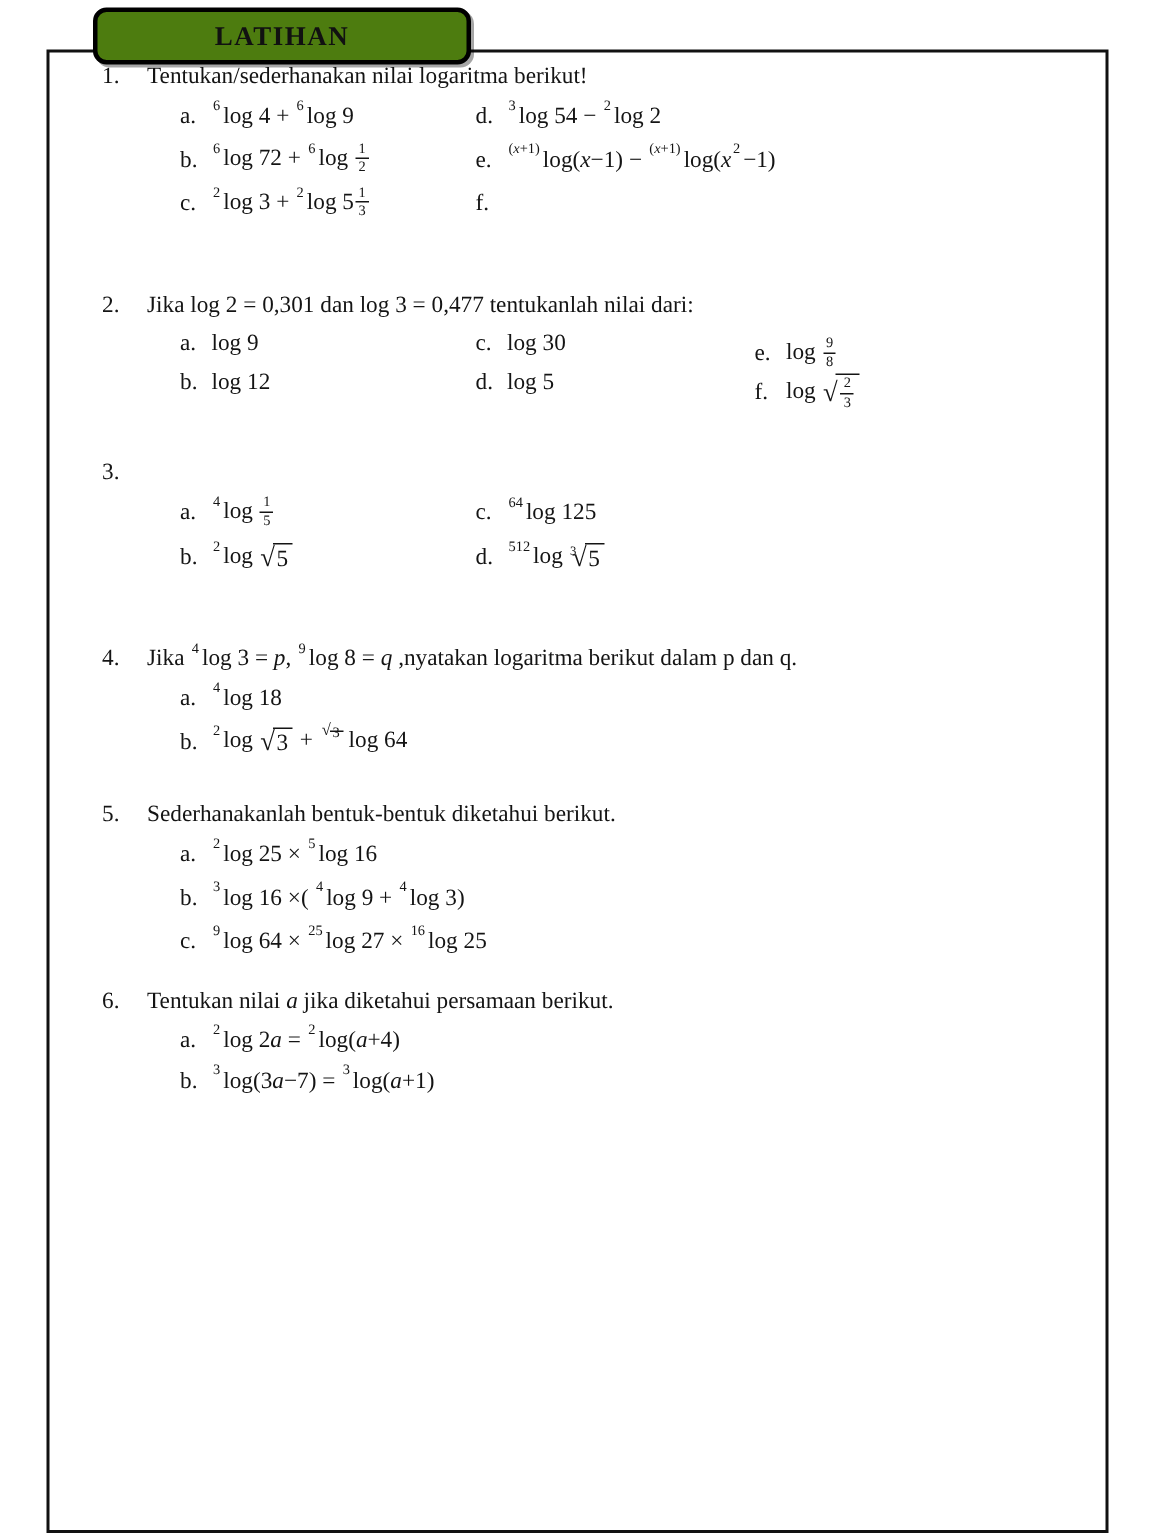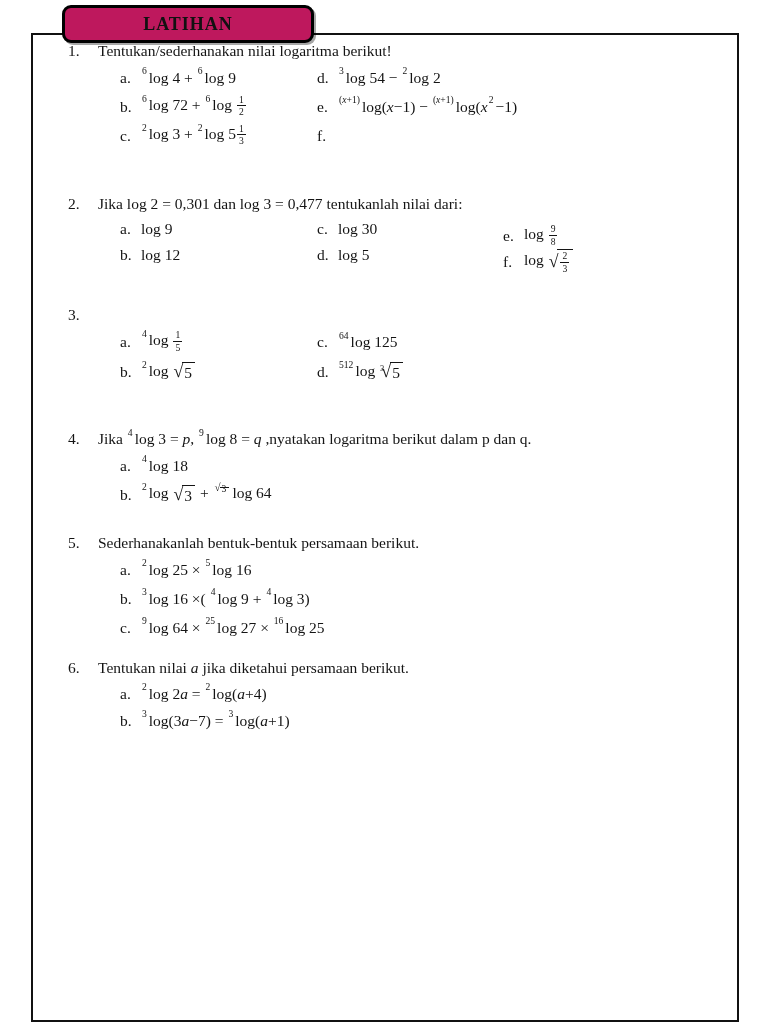--- a/index.html
+++ b/index.html
@@ -52,21 +52,21 @@
   .sqrt .rc { border-top:1.5px solid #141414; padding:1px 3px 0 2px; }
   .sqrt .ri { font-size:0.55em; position:relative; top:-0.55em; margin-right:-3px; line-height:0; }
   i { font-style:italic; }
 </style>
 </head>
 <body>
 
 <div class="page">
   <div class="frame"></div>
 
-  <div class="header-box" style="background: #be185d;">
+  <div class="header-box" style="background: #4d7c0f;">
     <span class="hdr">LATIHAN</span>
   </div>
 
   <div class="content">
 
     <div class="question" style="margin-top:3px;">
       <div class="q-row">
         <span class="q-num">1.</span>
         <span class="q-intro">Tentukan/sederhanakan nilai logaritma berikut!</span>
       </div>
@@ -212,21 +212,21 @@
                   <span class="rs">√</span>
                   <span class="rc">3</span>
                 </span></sup>log 64</span>
         </div>
       </div>
     </div>
 
     <div class="question" style="margin-top:24px;">
       <div class="q-row">
         <span class="q-num">5.</span>
-        <span class="q-intro">Sederhanakanlah bentuk-bentuk persamaan berikut.</span>
+        <span class="q-intro">Sederhanakanlah bentuk-bentuk diketahui berikut.</span>
       </div>
       <div class="items">
         <div class="item">
           <span class="item-label">a.</span>
           <span class="item-expr"><sup class="mb">2</sup>log 25 × <sup class="mb">5</sup>log 16</span>
         </div>
         <div class="item">
           <span class="item-label">b.</span>
           <span class="item-expr"><sup class="mb">3</sup>log 16 ×( <sup class="mb">4</sup>log 9 + <sup class="mb">4</sup>log 3)</span>
         </div>

